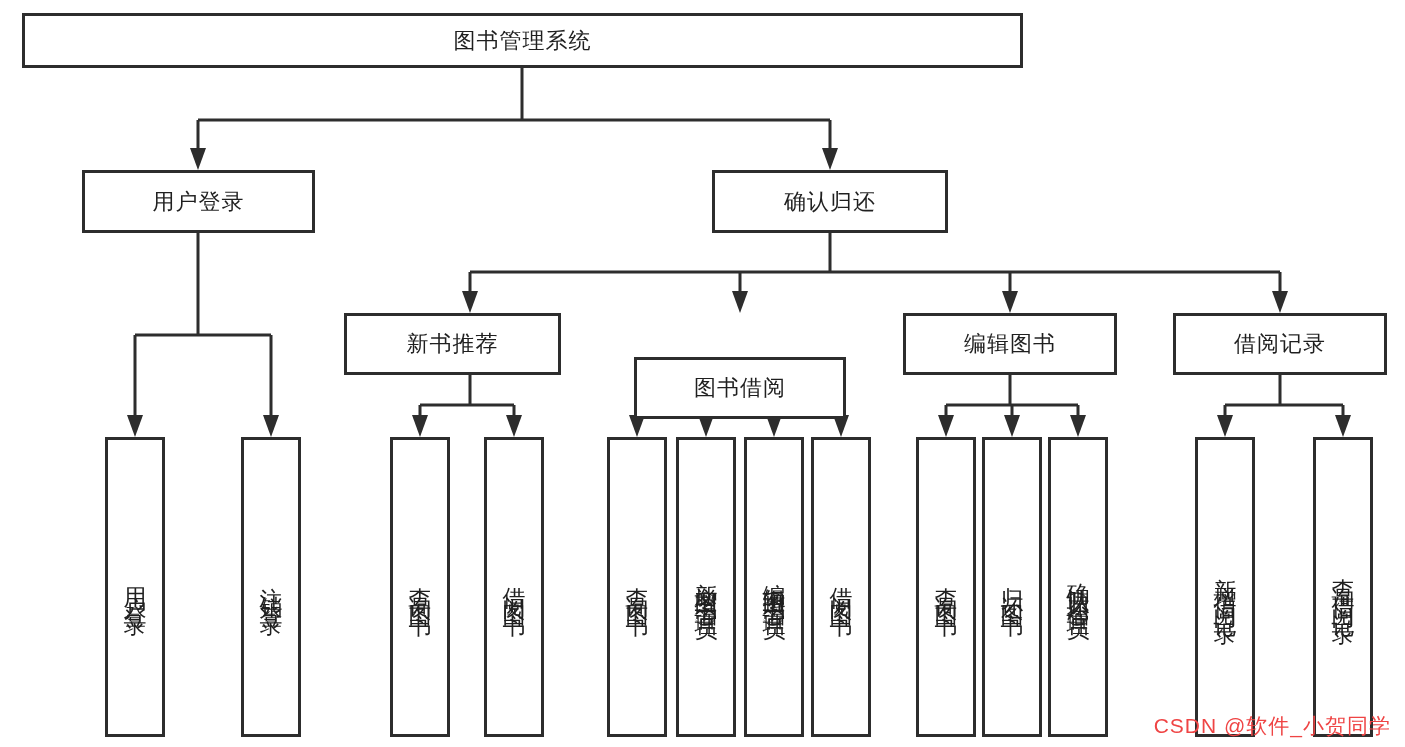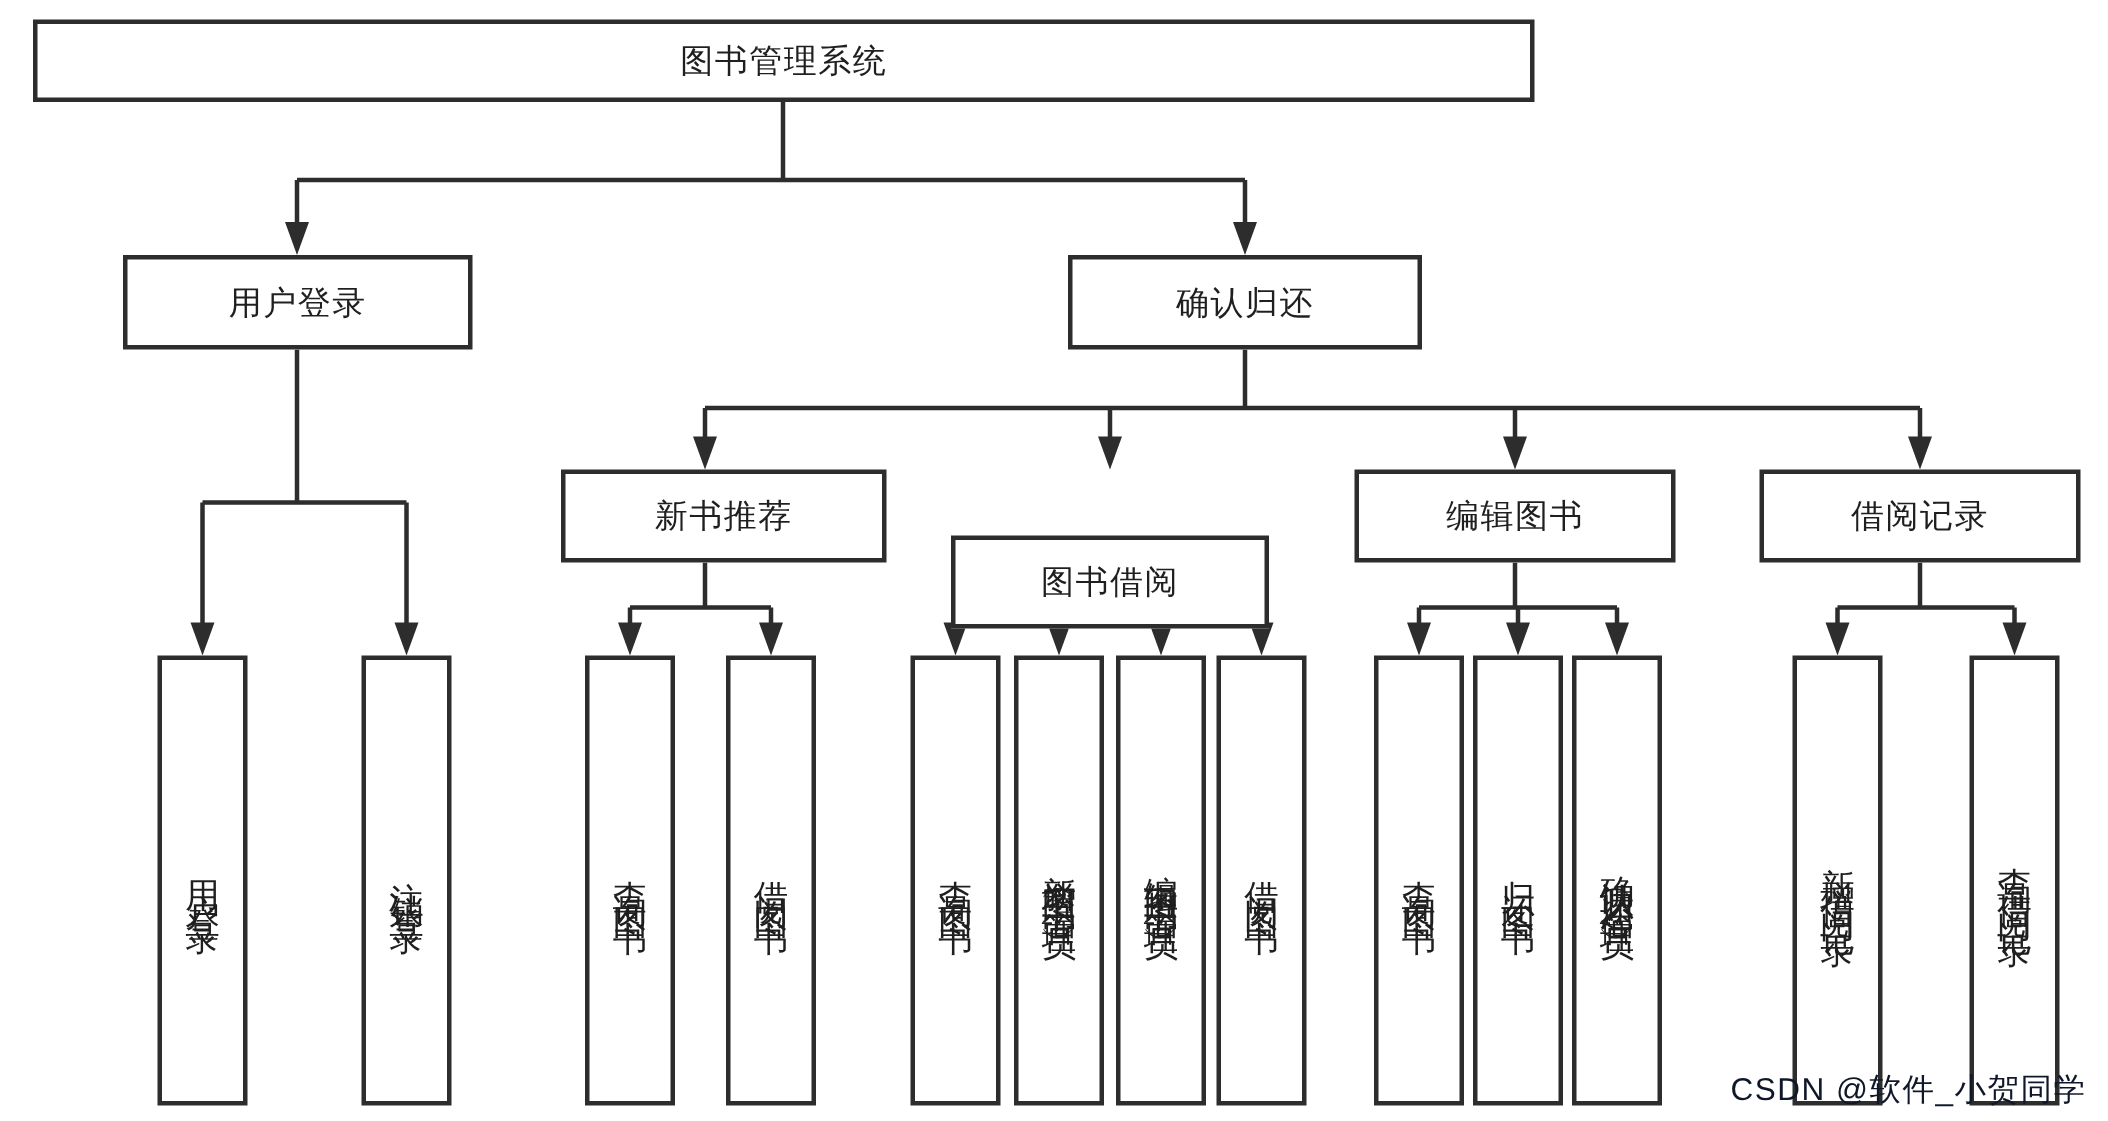--- a/index.html
+++ b/index.html
@@ -47,21 +47,21 @@
     white-space: nowrap;
   }
   .vbox.long span {
     letter-spacing: 5px;
   }
   .watermark {
     position: absolute;
     top: 712px;
     right: 14px;
     font-size: 21px;
-    color: #0f172a;
+    color: #ef4444;
     letter-spacing: 1px;
     white-space: nowrap;
   }
 </style>
 </head>
 <body>
 
 <div class="canvas">
 
   <svg class="lines" viewBox="0 0 1405 747" aria-hidden="true">
@@ -93,21 +93,21 @@
       <polygon points="1217,415 1233,415 1225,437"></polygon>
       <polygon points="1335,415 1351,415 1343,437"></polygon>
     </g>
   </svg>
 
   <div class="node hbox" style="left:22px; top:13px; width:1001px; height:55px;">图书管理系统</div>
 
   <div class="node hbox" style="left:82px; top:170px; width:233px; height:63px;">用户登录</div>
   <div class="node hbox" style="left:712px; top:170px; width:236px; height:63px;">确认归还</div>
 
-  <div class="node hbox" style="left:374px; top:313px; width:217px; height:62px;">新书推荐</div>
+  <div class="node hbox" style="left:344px; top:313px; width:217px; height:62px;">新书推荐</div>
   <div class="node hbox" style="left:634px; top:313px; width:212px; height:62px;margin-top:44px;">图书借阅</div>
   <div class="node hbox" style="left:903px; top:313px; width:214px; height:62px;">编辑图书</div>
   <div class="node hbox" style="left:1173px; top:313px; width:214px; height:62px;">借阅记录</div>
 
   <div class="node vbox" style="left:105px; top:437px; width:60px; height:300px;">
       <span>用户登录</span>
     </div>
   <div class="node vbox" style="left:241px; top:437px; width:60px; height:300px;">
       <span>注销登录</span>
     </div>

